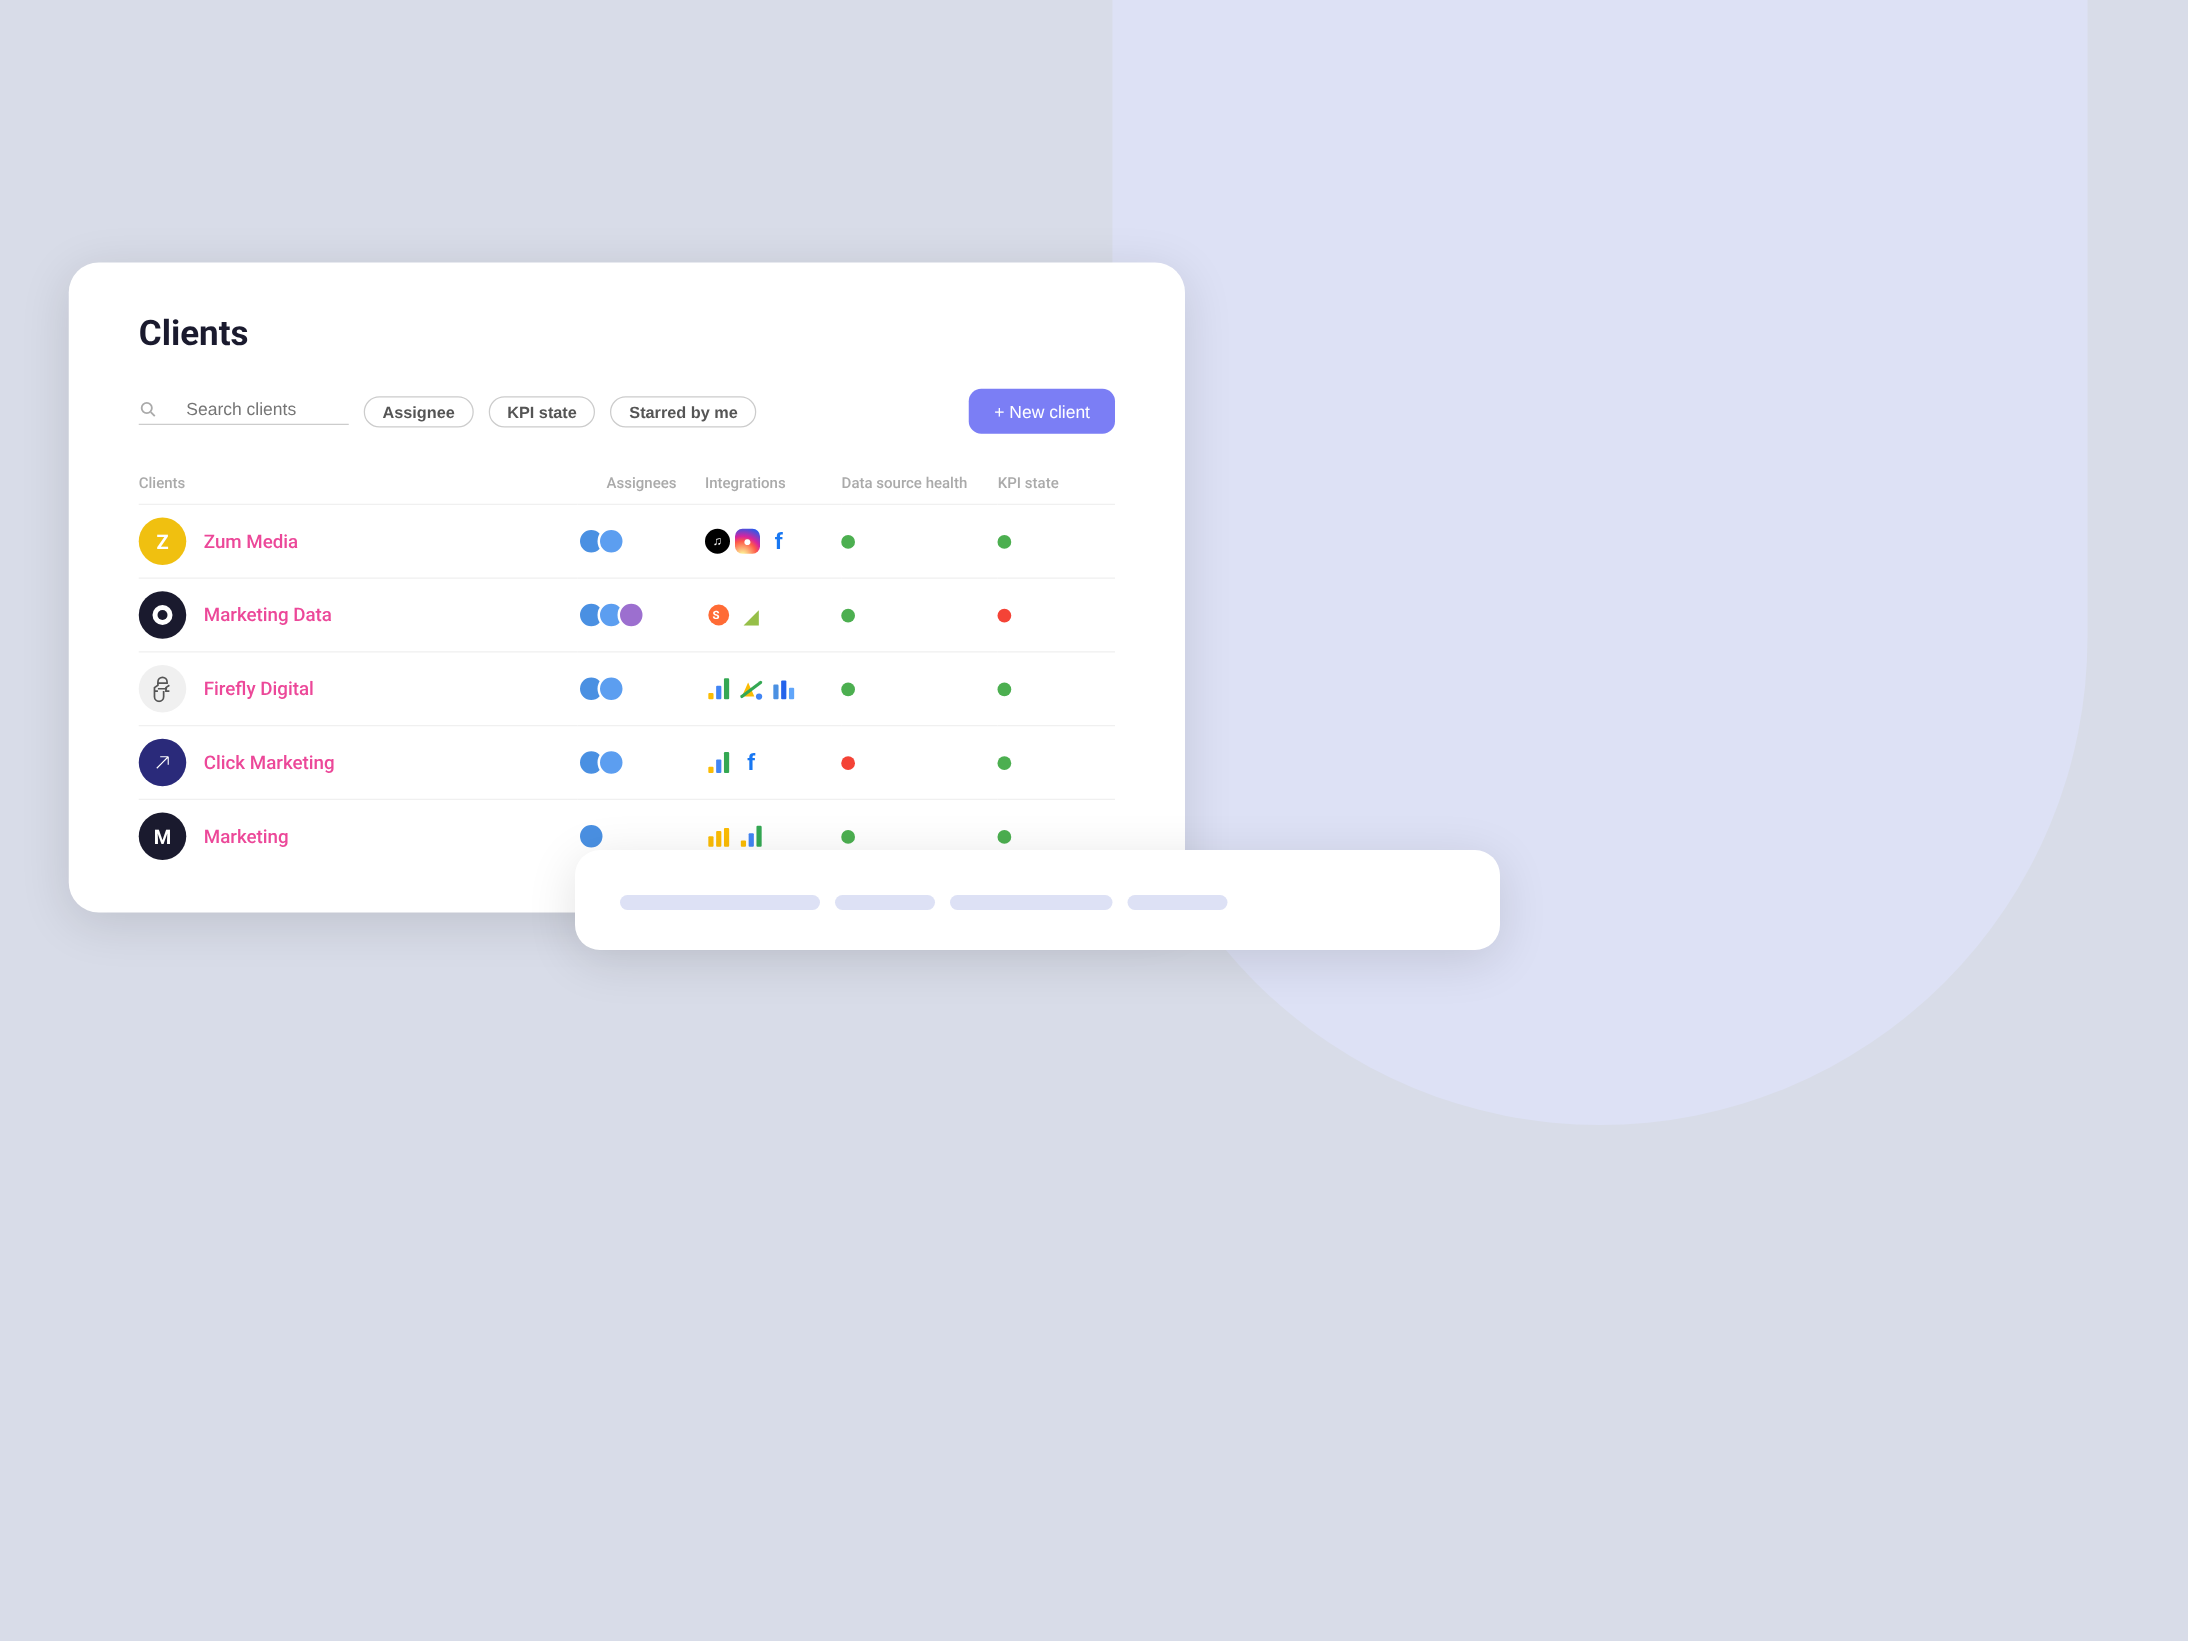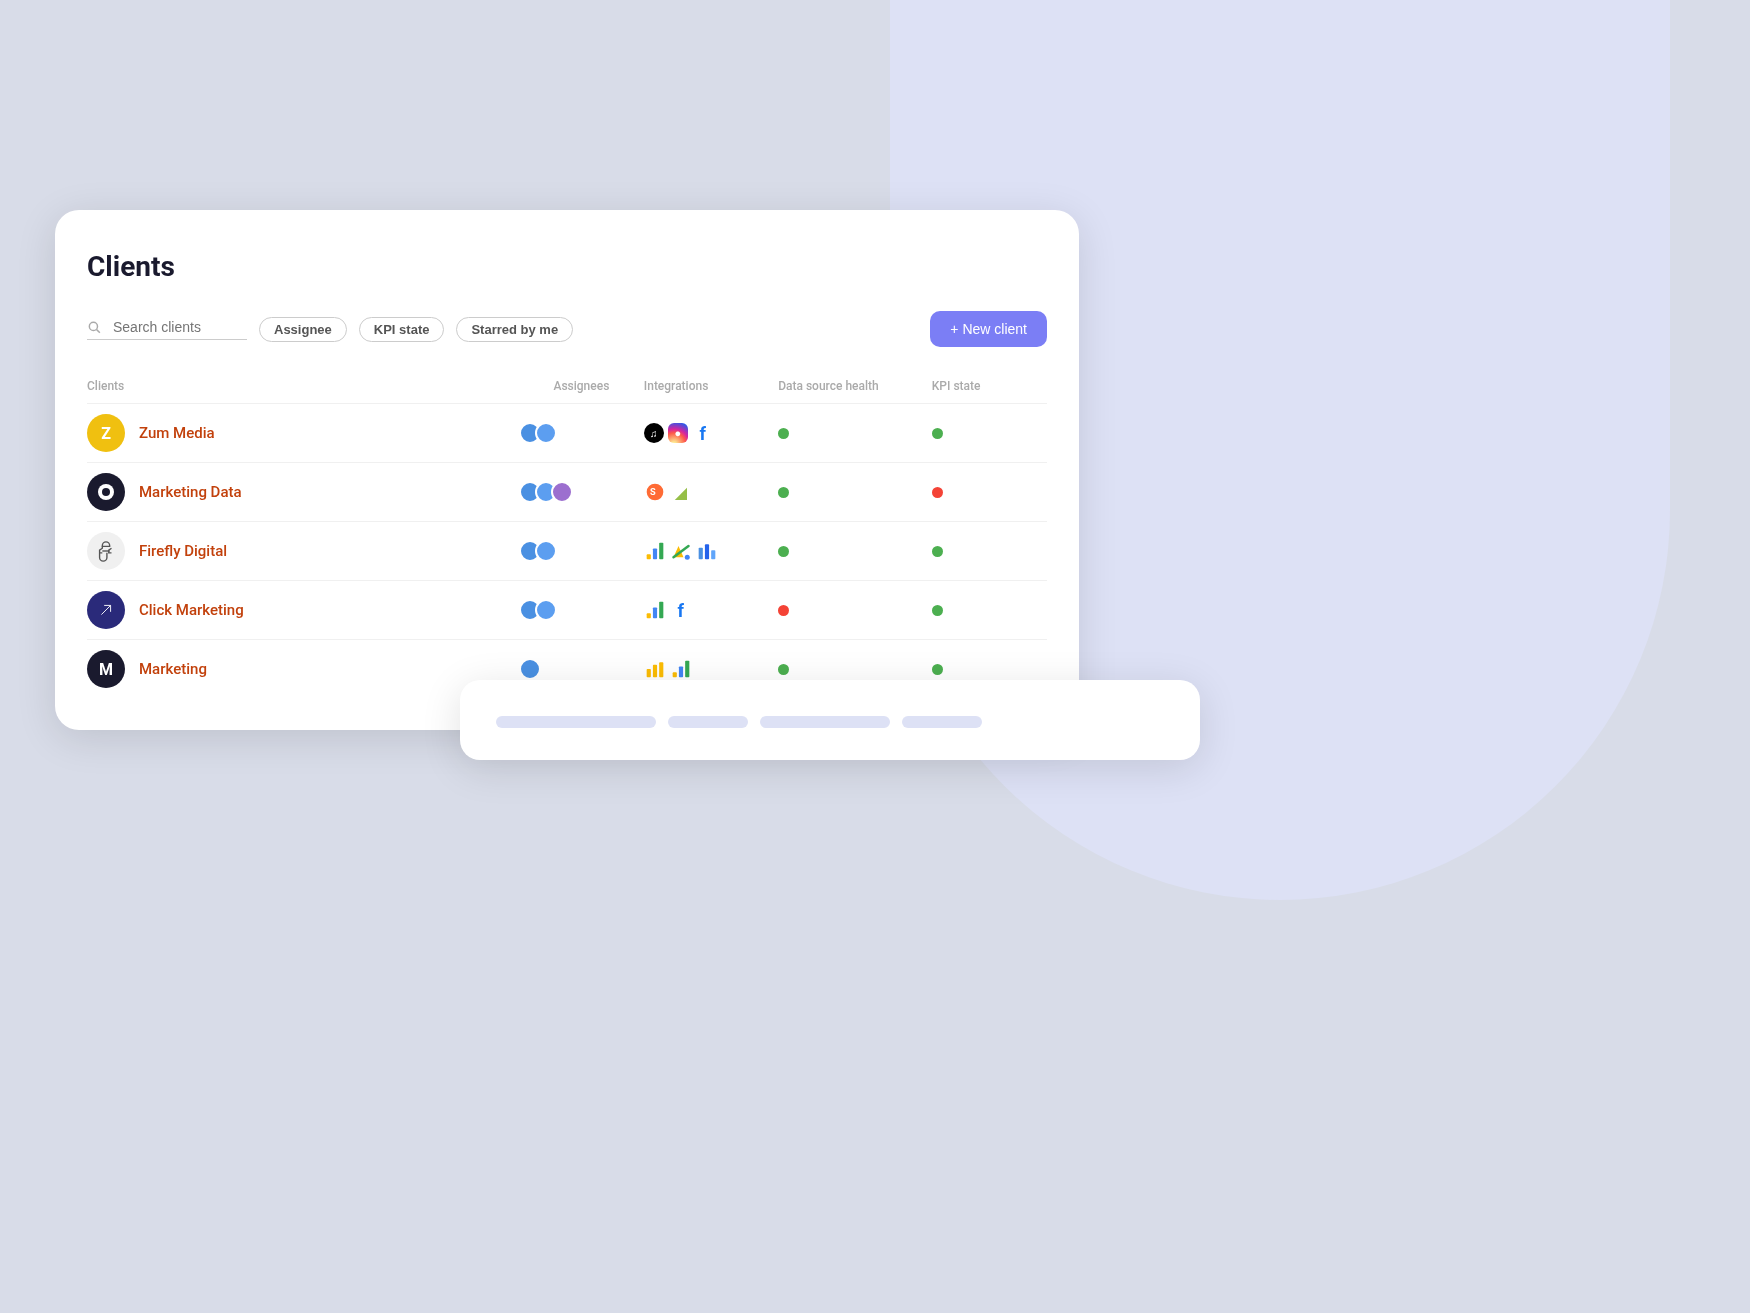--- a/index.html
+++ b/index.html
@@ -28,46 +28,46 @@
       height: 900px;
       background: #dde1f5;
       border-radius: 0 0 400px 400px;
     }
 
     
     .main-card {
       position: absolute;
       top: 210px;
       left: 55px;
-      width: 1024px;
+      width: 893px;
       height: 520px;
       background: #ffffff;
       border-radius: 24px;
       box-shadow: 0 8px 40px rgba(0,0,0,0.12);
-      padding: 40px 32px;
+      padding: 40px 56px;
     }
 
     .page-title {
       font-size: 28px;
       font-weight: 700;
       color: #1a1a2e;
       margin-bottom: 28px;
     }
 
     .toolbar {
       display: flex;
       align-items: center;
       gap: 12px;
       margin-bottom: 32px;
     }
 
     .search-wrap {
       display: flex;
       align-items: center;
-      gap: 12px;
+      gap: 24px;
       border-bottom: 1.5px solid #ccc;
       padding-bottom: 4px;
       min-width: 160px;
     }
 
     .search-input {
       border: none;
       outline: none;
       font-size: 14px;
       color: #555;
@@ -142,21 +142,21 @@
       justify-content: center;
       font-weight: 700;
       font-size: 16px;
       color: white;
       flex-shrink: 0;
     }
 
     .client-name-text {
       font-size: 15px;
       font-weight: 500;
-      color: #c2410c;
+      color: #ec4899;
     }
 
     .dot {
       width: 11px;
       height: 11px;
       border-radius: 50%;
       display: inline-block;
     }
 
     .dot-green { background: #4caf50; }

